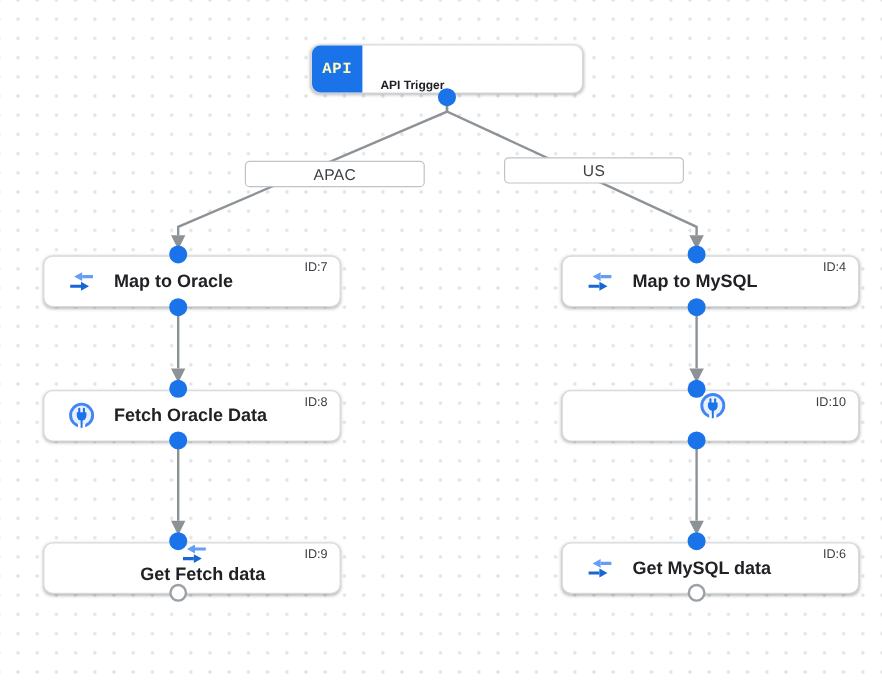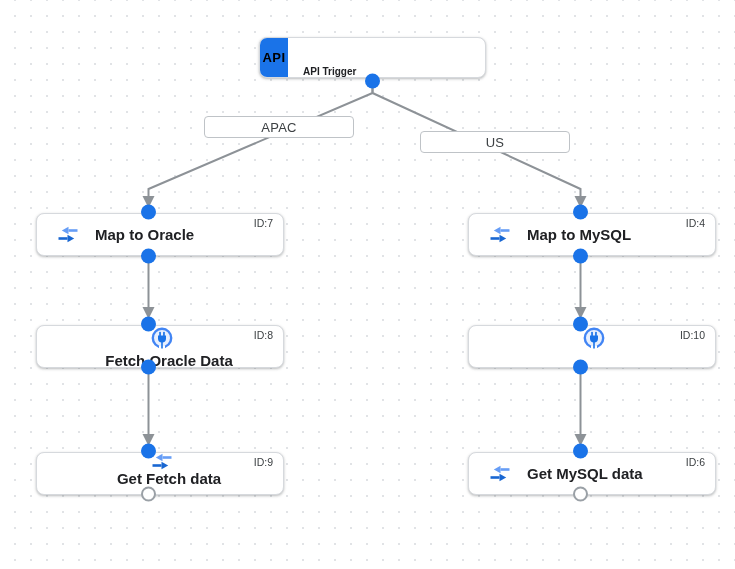--- a/index.html
+++ b/index.html
@@ -18,34 +18,34 @@
     border:1px solid #d6d9dd;border-radius:8px;
     box-shadow:0 1px 3px rgba(60,64,67,.25),0 1px 2px rgba(60,64,67,.12);
     display:flex;align-items:center;box-sizing:border-box;
   }
   .task{width:248px;height:43px;padding-left:18px;}
   .task .icon{width:26px;display:flex;align-items:center;justify-content:center;margin-right:14px;flex:0 0 auto;}
   .task .title{font-size:15px;font-weight:bold;color:#202124;white-space:nowrap;}
   .task .idtag{position:absolute;top:3px;right:10px;font-size:10.5px;color:#3c4043;font-weight:normal;}
   .trigger{left:259px;top:37px;width:227px;height:41px;padding:0;border-radius:8px;}
   .trigger .badge{
-    width:28px;height:100%;background:#1a73e8;border-radius:7px 0 0 7px;
-    color:#000000;display:flex;align-items:center;justify-content:center;
-    font-family:Liberation Sans, sans-serif;font-weight:bold;font-size:13px;letter-spacing:.5px;flex:0 0 auto;
+    width:42px;height:100%;background:#1a73e8;border-radius:7px 0 0 7px;
+    color:#fef9c3;display:flex;align-items:center;justify-content:center;
+    font-family:Liberation Mono, monospace;font-weight:bold;font-size:13px;letter-spacing:.5px;flex:0 0 auto;
   }
   .trigger .title{font-size:10px;font-weight:bold;color:#202124;margin-left:15px;margin-top:28px;}
   .edge-label{
     position:absolute;z-index:3;width:150px;height:22px;background:#fff;
     border:1px solid #bfc3c7;border-radius:4px;box-sizing:border-box;
     display:flex;align-items:center;justify-content:center;
     font-size:13px;color:#3c4043;letter-spacing:.3px;
   }
-  #lbl-apac{left:204px;top:116px;text-align:center;}
+  #lbl-apac{left:204px;top:134px;text-align:center;}
   #lbl-us{left:420px;top:131px;}
-  #n0{left:36px;top:213px;}  #n1{left:36px;top:325px;flex-direction:column;}  #n2{left:36px;top:452px;flex-direction:column;}
+  #n0{left:36px;top:213px;}  #n1{left:36px;top:325px;}  #n2{left:36px;top:452px;flex-direction:column;}
   #n3{left:468px;top:213px;} #n4{left:468px;top:325px;flex-direction:column;} #n5{left:468px;top:452px;}
 </style>
 </head>
 <body>
 
 <div class="canvas">
 
   <svg class="layer edges">
     <g stroke="#8d9297" stroke-width="2" fill="none">
       <path d="M372.5,81 L372.5,93 L148.5,189 L148.5,196"></path>

